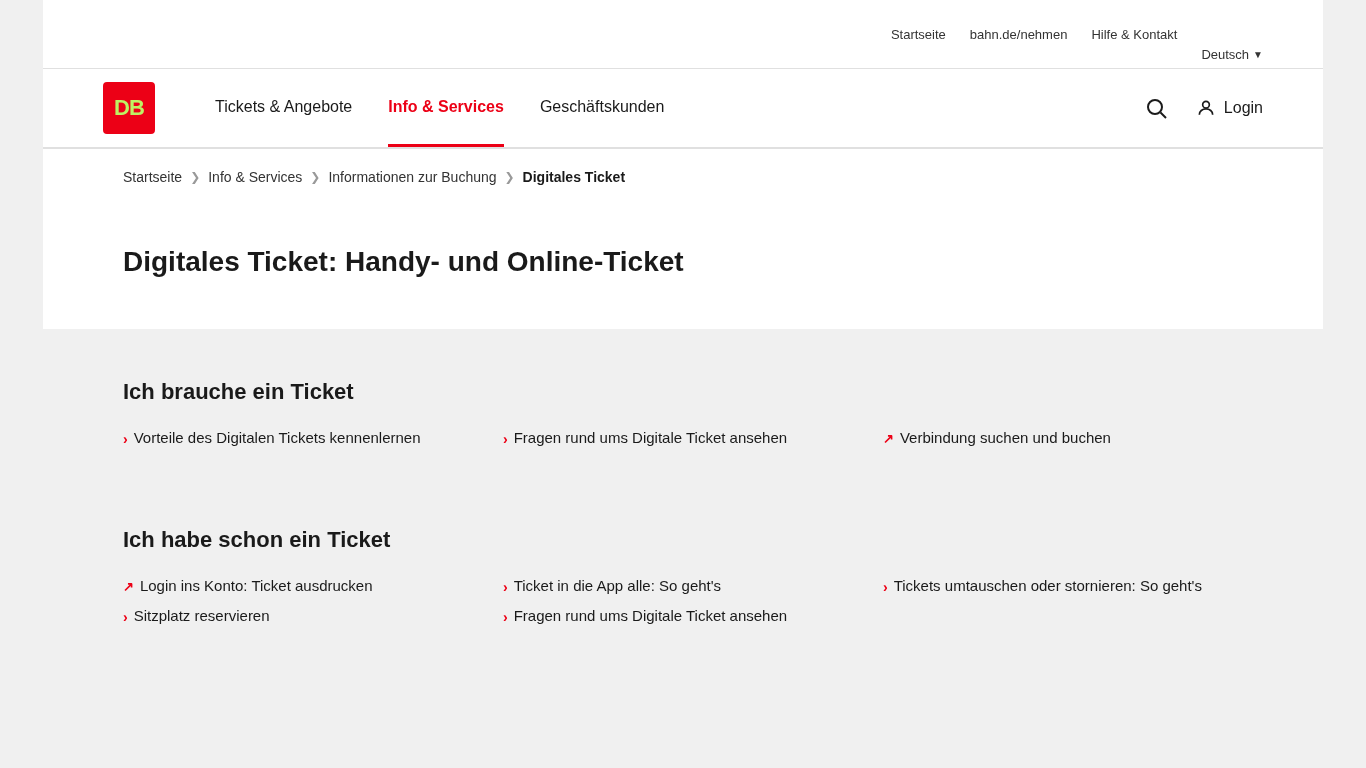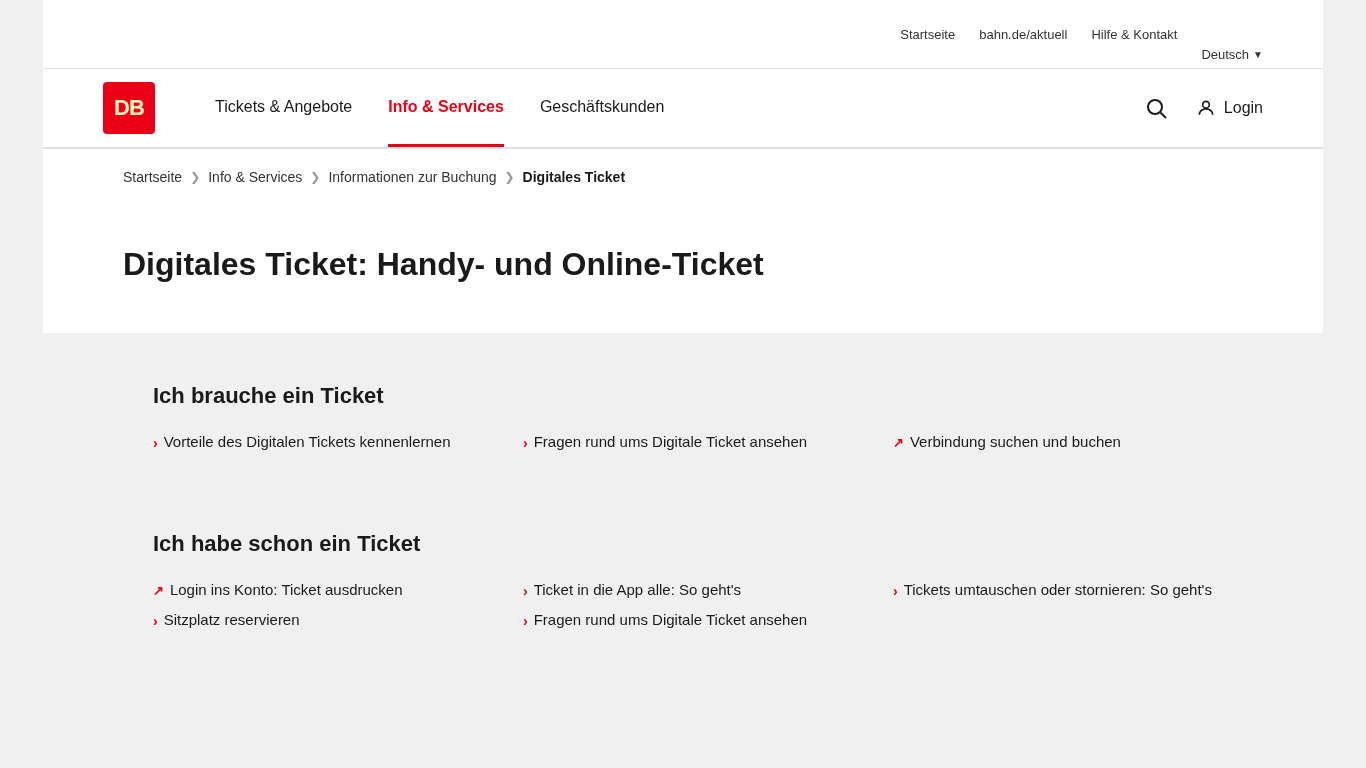--- a/index.html
+++ b/index.html
@@ -50,21 +50,21 @@
     }
     .db-logo {
       width: 52px;
       height: 52px;
       background: #ec0016;
       border: 3px solid #ec0016;
       border-radius: 4px;
       display: flex;
       align-items: center;
       justify-content: center;
-      color: #fef9c3;
+      color: #bef264;
       font-weight: 900;
       font-size: 22px;
       letter-spacing: -1px;
       font-family: 'Arial Black', sans-serif;
     }
     .nav-items {
       display: flex;
       gap: 36px;
       flex: 1;
     }
@@ -159,21 +159,21 @@
       color: #1a1a1a;
       font-weight: 700;
     }
 
     
     .hero {
       padding: 40px 80px 30px 80px;
       background: #fff;
     }
     .hero h1 {
-      font-size: 32px;
+      font-size: 28px;
       font-weight: 900;
       color: #1a1a1a;
       margin-bottom: 20px;
       line-height: 1.2;
     }
     .hero p {
       font-size: 15px;
       color: #333;
       line-height: 1.6;
       max-width: 780px;
@@ -181,21 +181,20 @@
 
     
     .content-sections {
       padding: 20px 80px 40px 80px;
       background: #f0f0f0;
     }
 
     .section {
       margin-bottom: 30px;
       padding: 30px 0 20px 0;
-      margin-left: 30px;
     }
     .section h2 {
       font-size: 22px;
       font-weight: 900;
       color: #1a1a1a;
       margin-bottom: 24px;
     }
     .section-links {
       display: grid;
       grid-template-columns: repeat(3, 1fr);
@@ -227,21 +226,21 @@
     }
   </style>
 </head>
 <body>
 
 <div class="outer-bg">
   <div class="inner-bg">
 
     <div class="top-bar">
       <a>Startseite</a>
-      <a>bahn.de/aktuell</a>
+      <a>bahn.de/nehmen</a>
       <a>Hilfe &amp; Kontakt</a>
       <div class="lang-selector">
         <span>Deutsch</span>
         <span class="chevron">▼</span>
       </div>
     </div>
 
     <div class="main-nav">
       <div class="logo-container">
         <div class="db-logo">

